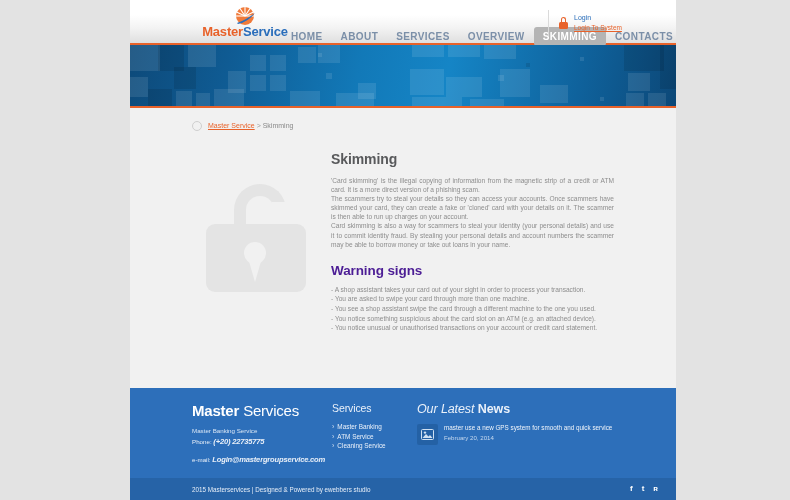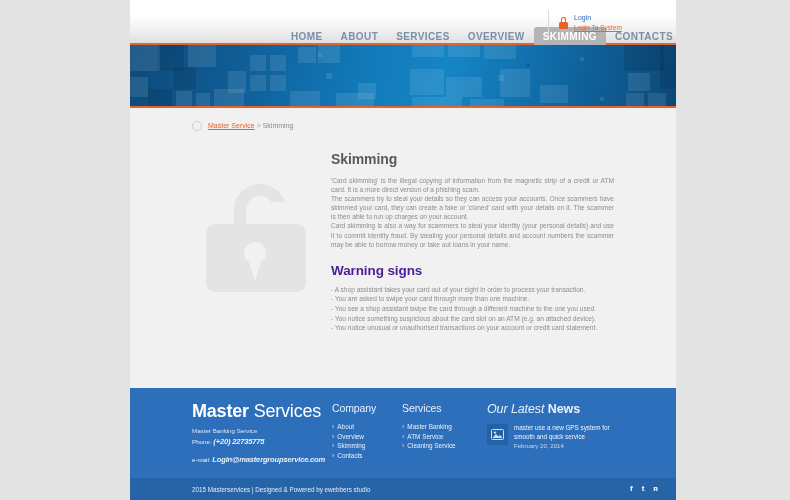--- a/index.html
+++ b/index.html
@@ -105,21 +105,21 @@
   
   .footer {
     position: absolute; left: 0; bottom: 0; width: 546px; height: 112px;
     background: #2d6fba; color: #fff;
   }
   .footer-inner { display: flex; padding: 14px 62px 0 62px; gap: 0px; }
   .fc1 { width: 140px; }
   .fc2 { width: 70px; }
   .fc3 { width: 85px; }
   .fc4 { flex: 1; }
-  .f-brand { font-size: 18px; line-height: 18px; letter-spacing: -0.2px; }
+  .f-brand { font-size: 15px; line-height: 18px; letter-spacing: -0.2px; }
   .f-brand b { font-weight: bold; }
   .f-brand span { font-weight: normal; }
   .f-sub { font-size: 6.2px; color: #d8e6f5; margin-top: 6px; line-height: 10px; }
   .f-phone { font-size: 6.2px; color: #e8eff8; margin-top: 1px; }
   .f-phone i { font-style: italic; font-weight: bold; font-size: 7.6px; letter-spacing: -0.2px; margin-top: 36px; }
   .f-mail { font-size: 6.2px; color: #e8eff8; margin-top: 9px; }
   .f-mail i { font-style: italic; font-weight: bold; font-size: 7.6px; letter-spacing: -0.2px; }
   .f-head { font-size: 10.5px; color: #eaf1fa; margin-bottom: 8px; letter-spacing: -0.1px; }
   .f-head.news { font-size: 12.5px; }
   .f-head.news em { font-style: italic; font-weight: normal; text-align: center; }
@@ -145,20 +145,43 @@
   .social { display: flex; gap: 9px; align-items: center; color: #ffffff; }
   .social span { font-size: 8px; font-weight: bold; line-height: 8px; }
 </style>
 </head>
 <body>
 
 <div id="page">
   <div class="site">
 
     <div class="header">
+      <div class="logo">
+        <div class="logo-mark">
+          <svg width="34" height="22" viewBox="0 0 34 22">
+            <g fill="#f07a3a">
+              <path d="M17 13 L17 2"></path>
+              <circle cx="17" cy="13" r="9" fill="#f07a3a"></circle>
+            </g>
+            <g stroke="#ffffff" stroke-width="1.1">
+              <line x1="17" y1="13" x2="17" y2="4"></line>
+              <line x1="17" y1="13" x2="12" y2="5.5"></line>
+              <line x1="17" y1="13" x2="22" y2="5.5"></line>
+              <line x1="17" y1="13" x2="8.5" y2="9"></line>
+              <line x1="17" y1="13" x2="25.5" y2="9"></line>
+              <line x1="17" y1="13" x2="7.5" y2="13"></line>
+              <line x1="17" y1="13" x2="26.5" y2="13"></line>
+            </g>
+            <path d="M9 20 Q18 17 27 10 Q20 19 10 21 Z" fill="#2a6ebb"></path>
+          </svg>
+        </div>
+        <div class="logo-text">
+          <span class="m">Master</span><span class="s">Service</span>
+        </div>
+      </div>
 
       <nav class="nav">
         <a href="#">HOME</a>
         <a href="#">ABOUT</a>
         <a href="#">SERVICES</a>
         <a href="#">OVERVIEW</a>
         <a href="#" class="active">SKIMMING</a>
         <a href="#">CONTACTS</a>
       </nav>
 
@@ -262,29 +285,20 @@
           <div class="f-phone">
             <span>Phone:</span>
             <i>(+20) 22735775</i>
           </div>
           <div class="f-mail">
             <span>e-mail:</span>
             <i>Login@mastergroupservice.com</i>
           </div>
         </div>
 
-        <div class="fc2">
-          <div class="f-head">Company</div>
-          <ul class="f-list">
-            <li>About</li>
-            <li>Overview</li>
-            <li>Skimming</li>
-            <li>Contacts</li>
-          </ul>
-        </div>
 
         <div class="fc3">
           <div class="f-head">Services</div>
           <ul class="f-list">
             <li>Master Banking</li>
             <li>ATM Service</li>
             <li>Cleaning Service</li>
           </ul>
         </div>
 

